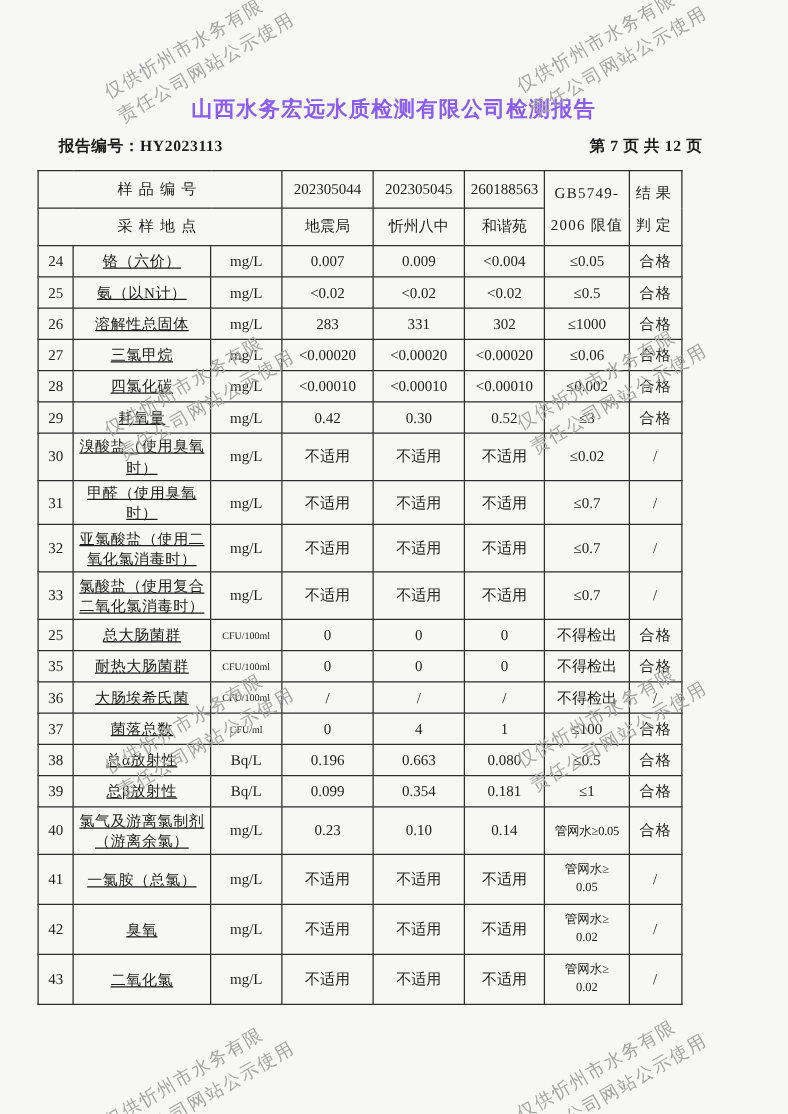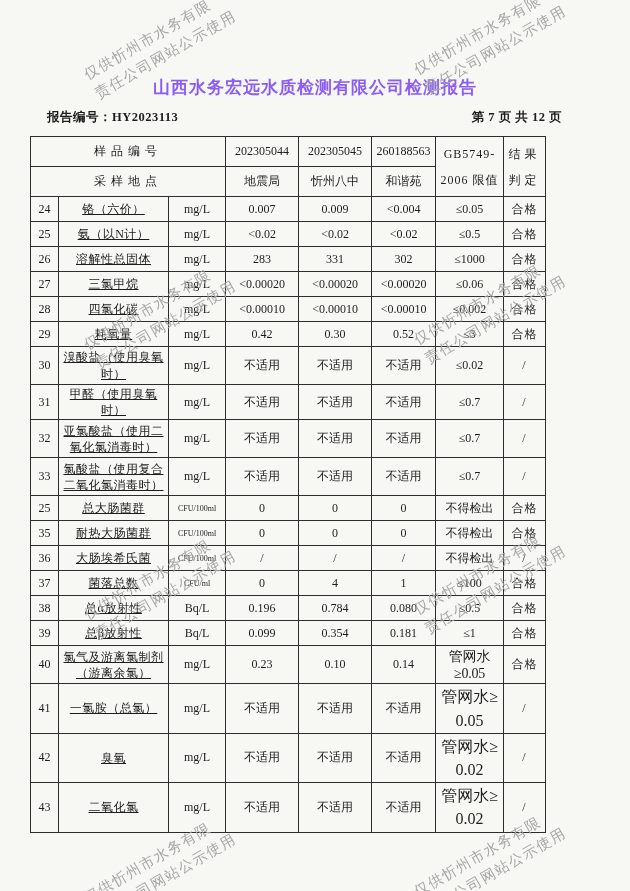--- a/index.html
+++ b/index.html
@@ -32,22 +32,22 @@
   .hdr-label{letter-spacing:5px;}
   .hdr-id{font-size:12.5px;margin-top:43px;}
   .hdr-two div{line-height:26px;letter-spacing:1px;font-family:Liberation Serif, serif;}
   .hdr-two .sp{letter-spacing:4px;}
   .c-no{font-size:12px;}
   .c-name{text-align:left;padding-left:7px;letter-spacing:0.5px;line-height:1.35;text-decoration:underline;}
   .c-unit{font-size:11px;}
   .c-unit.small{font-size:8px;letter-spacing:0;}
   .c-val{font-size:12px;}
   .c-limit{font-size:11.5px;margin-top:35px;}
-  .c-limit.tiny{font-size:14px;letter-spacing:-0.2px;}
-  .c-limit.two-line{white-space:pre-line;font-size:16px;line-height:1.45;}
+  .c-limit.tiny{font-size:10px;letter-spacing:-0.2px;}
+  .c-limit.two-line{white-space:pre-line;font-size:10px;line-height:1.45;}
   .c-result{font-size:12px;letter-spacing:1px;}
   tr.h-s{height:25px;}
   tr.h-m{height:38px;}
   tr.h-l{height:40px;}
   .wm{
     position:absolute;z-index:5;pointer-events:none;
     transform:translate(-50%,-50%) rotate(-30deg);
     color:#a6a6a6;font-size:14.5px;line-height:22px;letter-spacing:1.5px;
     white-space:nowrap;text-align:left;
     font-family:"Liberation Sans","DejaVu Sans",sans-serif;
@@ -238,21 +238,21 @@
           <td class="c-val">4</td>
           <td class="c-val">1</td>
           <td class="c-limit">≤100</td>
           <td class="c-result">合格</td>
         </tr>
         <tr class="h-s">
           <td class="c-no">38</td>
           <td class="c-name">总α放射性</td>
           <td class="c-unit">Bq/L</td>
           <td class="c-val">0.196</td>
-          <td class="c-val">0.784</td>
+          <td class="c-val">0.663</td>
           <td class="c-val">0.080</td>
           <td class="c-limit">≤0.5</td>
           <td class="c-result">合格</td>
         </tr>
         <tr class="h-s">
           <td class="c-no">39</td>
           <td class="c-name">总β放射性</td>
           <td class="c-unit">Bq/L</td>
           <td class="c-val">0.099</td>
           <td class="c-val">0.354</td>

